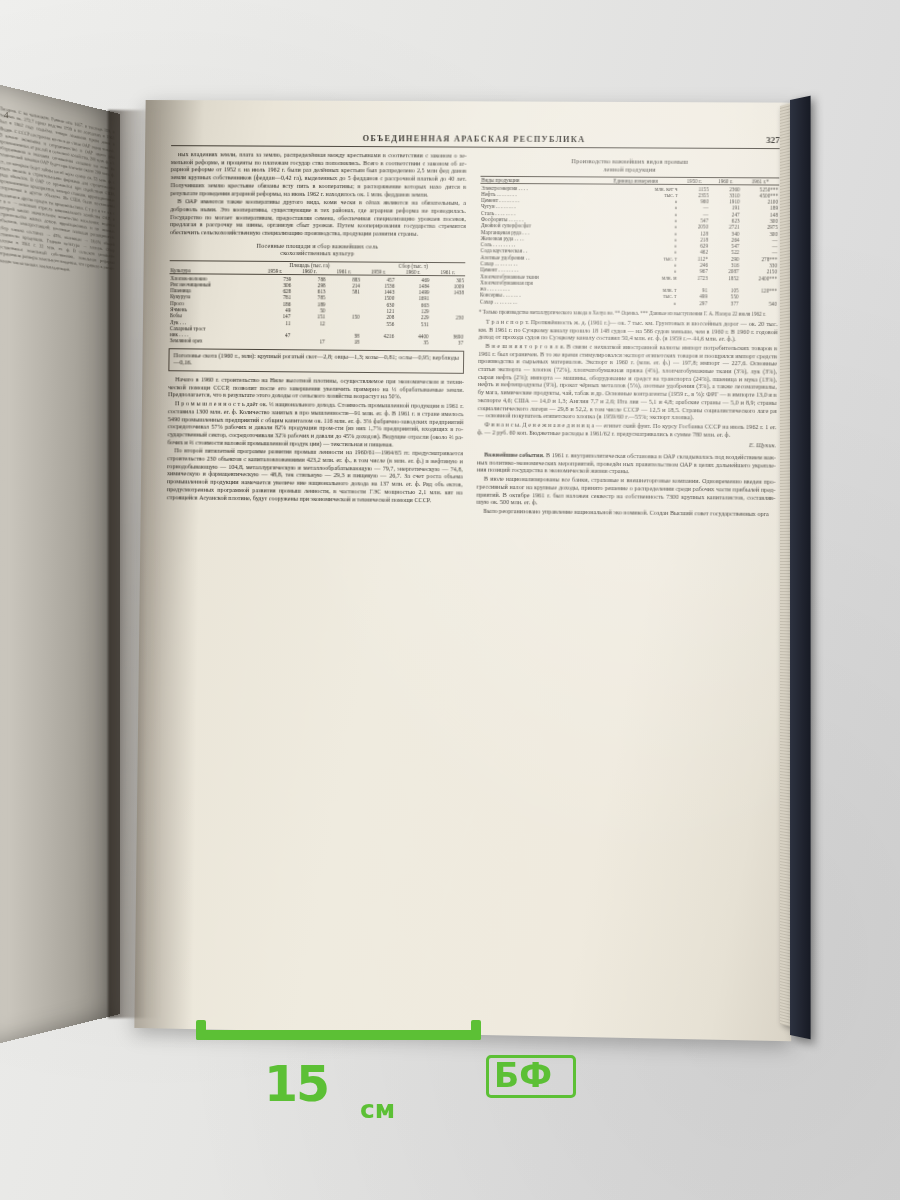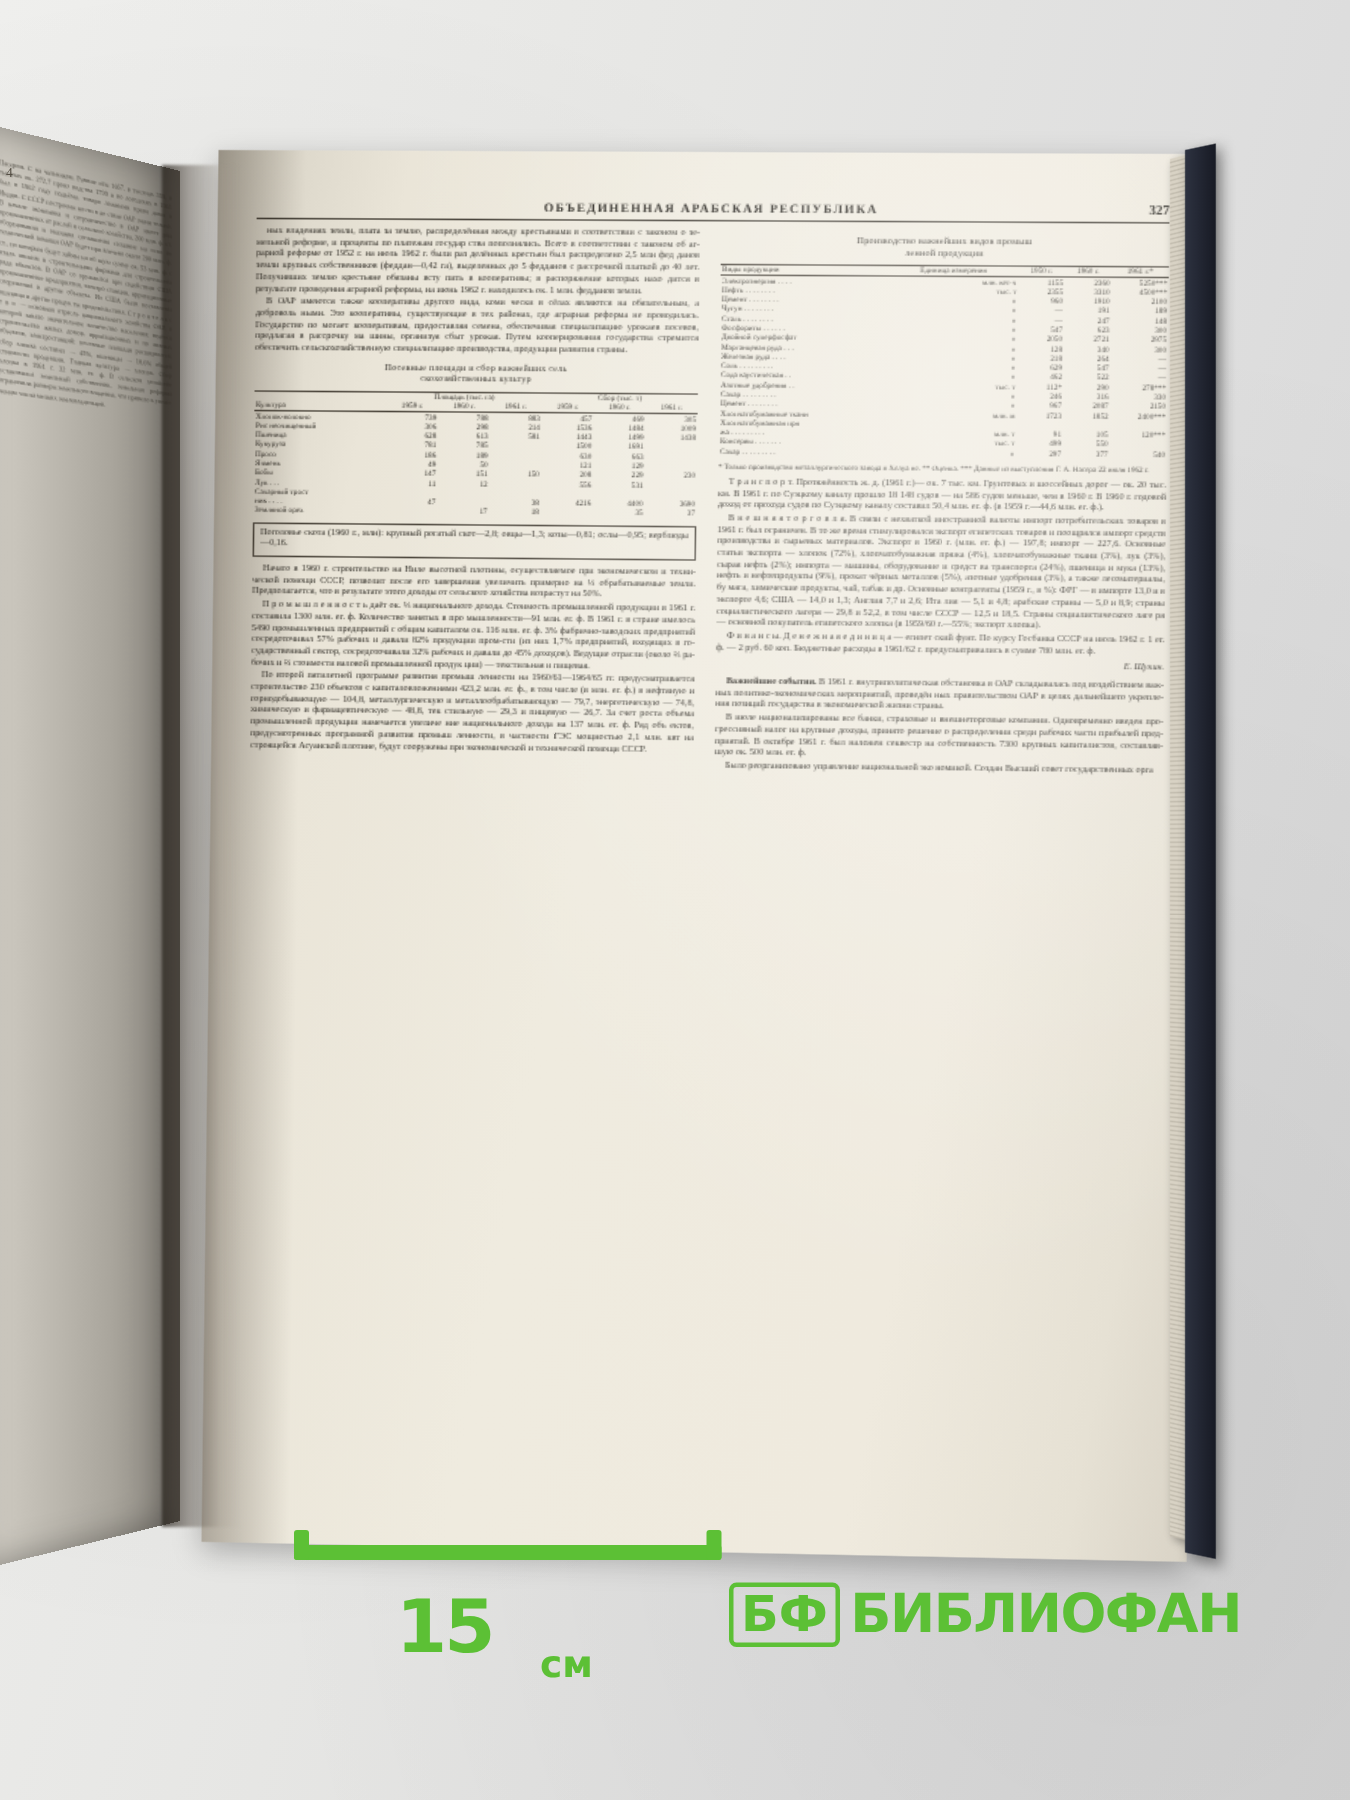--- a/index.html
+++ b/index.html
@@ -145,21 +145,21 @@
   .scale-unit{
     position:absolute;left:360px;top:1095px;
     font-family:"DejaVu Sans", sans-serif;font-weight:bold;
     font-size:25px;color:#5cc035;text-align:center;
   }
   .logo{
     position:absolute;left:486px;top:1055px;display:flex;align-items:center;gap:7px;
   }
   .logo-mark{
     font-family:"DejaVu Sans", sans-serif;font-weight:bold;font-size:33px;color:#5cc035;
-    border:3px solid #5cc035;border-radius:5px;padding:1px 5px 3px 5px;line-height:33px;
+    border:3px solid #5cc035;border-radius:5px;padding:1px 21px 3px 5px;line-height:33px;
   }
   .logo-text{
     font-family:"DejaVu Sans", sans-serif;font-weight:bold;font-size:36px;color:#5cc035;letter-spacing:-1px;
   }
   .corner-num{
     position:absolute;left:4px;top:110px;font-size:9px;color:#554f45;
   }
 </style>
 </head>
 <body>
@@ -499,14 +499,13 @@
   <div class="cover"></div>
 </div>
 
 <div class="corner-num">4</div>
 
 <div class="scalebar"></div>
 <div class="scale-num">15</div>
 <div class="scale-unit">см</div>
 <div class="logo">
   <span class="logo-mark">БФ</span>
-  <span class="logo-text">БИБЛИОФАН</span>
 </div>
 
 </body></html>

